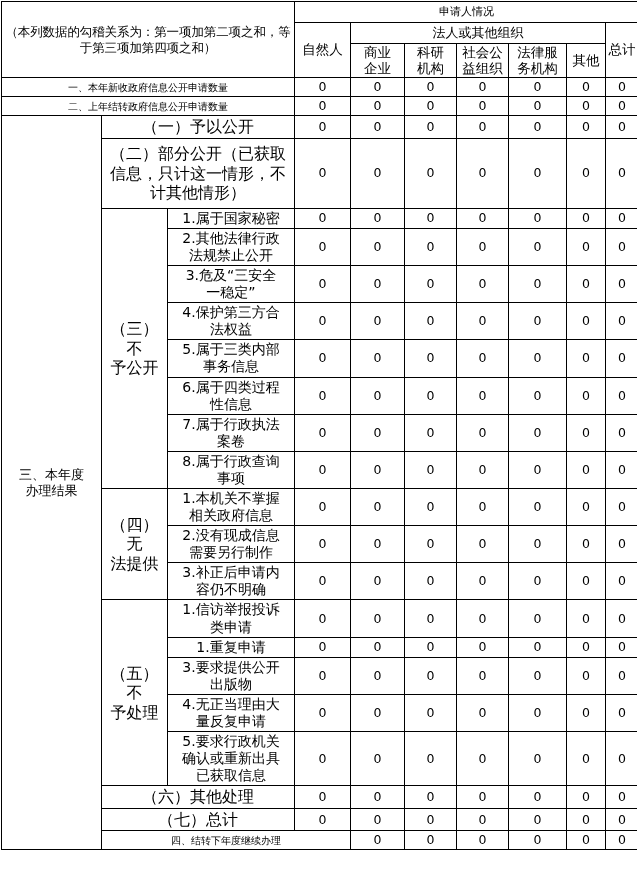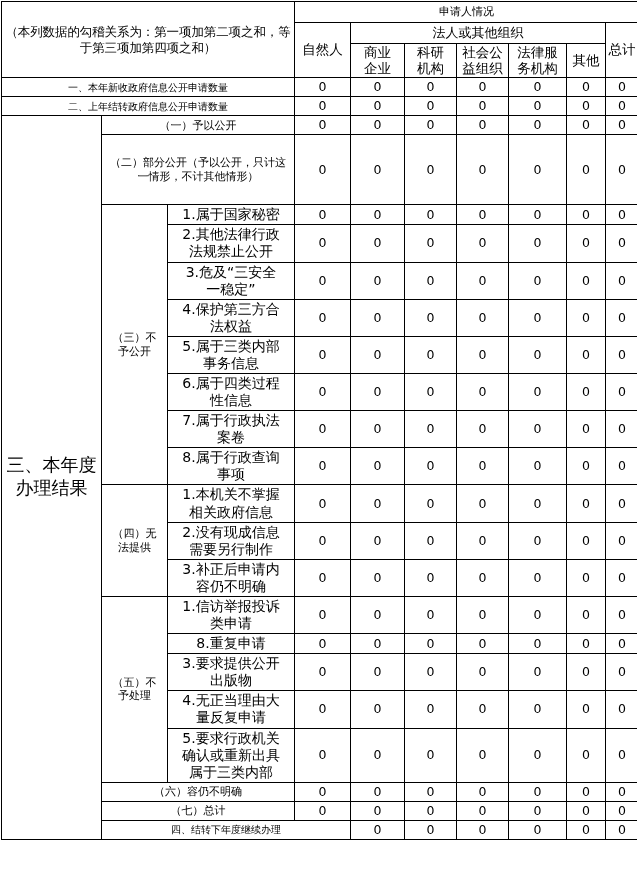--- a/index.html
+++ b/index.html
@@ -53,26 +53,25 @@
     line-height: 1.25;
     padding: 3px 4px;
     letter-spacing: -0.1px;
     margin-left: 12px;
   }
   .hdr-top { font-size: 11px; height: 18px; padding: 0; }
   .hdr-mid { font-size: 13px; height: 18px; padding: 0; }
   .hdr-col { font-size: 13.5px; line-height: 1.16; padding: 1px 0; }
   .num { font-size: 12.5px; }
   .sect-main {
-    font-size: 18px;
+    font-size: 13px;
     line-height: 1.25;
-    font-family: Liberation Mono, monospace;
   }
   .rowlabel { font-size: 10px; }
-  .sublabel { font-size: 11px; line-height: 1.22; margin-left: 32px; }
+  .sublabel { font-size: 16px; line-height: 1.22; margin-left: 32px; }
   .itemlabel { font-size: 14px; line-height: 1.22; }
   .r-1line { height: 19px; }
   .r-2line { height: 33px; }
   .r-3line { height: 47px; }
 </style>
 </head>
 <body>
 
 <div id="sheet">
 <table class="stat">
@@ -151,21 +150,21 @@
       <td class="num">0</td>
       <td class="num">0</td>
       <td class="num">0</td>
       <td class="num">0</td>
       <td class="num">0</td>
       <td class="num">0</td>
       <td class="num">0</td>
     </tr>
 
     <tr style="height:70px">
-      <td class="sublabel" colspan="2" style="padding:2px 5px;">（二）部分公开（予以公开，只计这一情形，不计其他情形）</td>
+      <td class="sublabel" colspan="2" style="padding:2px 5px;">（二）部分公开（已获取信息，只计这一情形，不计其他情形）</td>
       <td class="num">0</td>
       <td class="num">0</td>
       <td class="num">0</td>
       <td class="num">0</td>
       <td class="num">0</td>
       <td class="num">0</td>
       <td class="num">0</td>
     </tr>
 
     <tr class="r-1line">
@@ -330,21 +329,21 @@
       </td>
       <td class="num">0</td>
       <td class="num">0</td>
       <td class="num">0</td>
       <td class="num">0</td>
       <td class="num">0</td>
       <td class="num">0</td>
       <td class="num">0</td>
     </tr>
     <tr class="r-1line">
-      <td class="itemlabel">8.重复申请</td>
+      <td class="itemlabel">1.重复申请</td>
       <td class="num">0</td>
       <td class="num">0</td>
       <td class="num">0</td>
       <td class="num">0</td>
       <td class="num">0</td>
       <td class="num">0</td>
       <td class="num">0</td>
     </tr>
     <tr class="r-2line">
       <td class="itemlabel">
@@ -369,33 +368,33 @@
       <td class="num">0</td>
       <td class="num">0</td>
       <td class="num">0</td>
       <td class="num">0</td>
       <td class="num">0</td>
     </tr>
     <tr class="r-3line">
       <td class="itemlabel">
         <div>5.要求行政机关</div>
         <div>确认或重新出具</div>
-        <div>属于三类内部</div>
-      </td>
-      <td class="num">0</td>
-      <td class="num">0</td>
-      <td class="num">0</td>
-      <td class="num">0</td>
-      <td class="num">0</td>
-      <td class="num">0</td>
-      <td class="num">0</td>
-    </tr>
-
-    <tr class="r-1line">
-      <td class="sublabel" colspan="2">（六）容仍不明确</td>
+        <div>已获取信息</div>
+      </td>
+      <td class="num">0</td>
+      <td class="num">0</td>
+      <td class="num">0</td>
+      <td class="num">0</td>
+      <td class="num">0</td>
+      <td class="num">0</td>
+      <td class="num">0</td>
+    </tr>
+
+    <tr class="r-1line">
+      <td class="sublabel" colspan="2">（六）其他处理</td>
       <td class="num">0</td>
       <td class="num">0</td>
       <td class="num">0</td>
       <td class="num">0</td>
       <td class="num">0</td>
       <td class="num">0</td>
       <td class="num">0</td>
     </tr>
 
     <tr class="r-1line">

